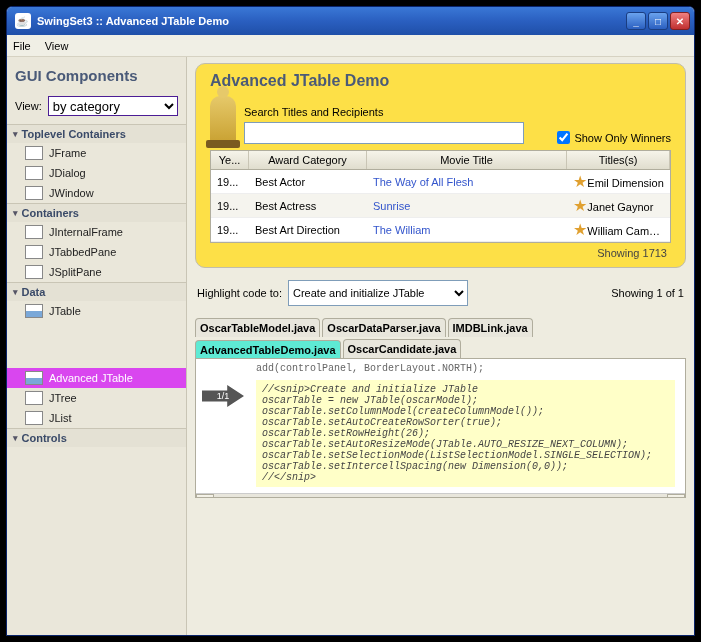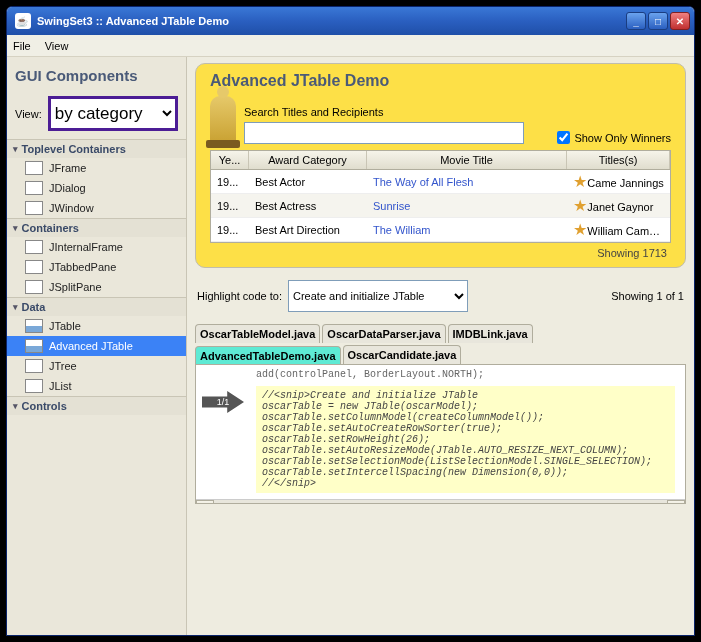--- a/index.html
+++ b/index.html
@@ -10,26 +10,26 @@
 .titlebar .ttl { flex: 1; font-weight: bold; padding-left: 2px; }
 .winbtns { display: flex; gap: 2px; }
 .winbtn { width: 20px; height: 18px; background: linear-gradient(#6aa3ee,#2a5fc0); border: 1px solid #1a3d80; border-radius: 3px; color: #fff; display: flex; align-items: center; justify-content: center; font-size: 10px; font-weight: bold; cursor: pointer; }
 .winbtn.close { background: linear-gradient(#f08080,#c03030); border-color: #802020; }
 .menubar { height: 22px; background: #f0efe5; display: flex; align-items: center; padding: 0 6px; gap: 14px; border-bottom: 1px solid #d6d2c2; }
 .menubar span { cursor: pointer; }
 .content { display: flex; height: calc(100% - 50px); background: #eeece0; }
 .sidebar { width: 180px; background: #eae7da; border-right: 1px solid #c9c5b5; display: flex; flex-direction: column; }
 .sb-title { font-size: 15px; font-weight: bold; color: #4a5a78; padding: 10px 8px 8px; }
 .viewrow { display: flex; align-items: center; gap: 6px; padding: 4px 8px 8px; }
-.viewsel { flex: 1; height: 35px; background: #fff; border: 3px solid #4c1d95; font-size: 17px; }
+.viewsel { flex: 1; height: 20px; background: #fff; border: 1px solid #4c1d95; font-size: 13px; }
 .cat { border-top: 1px solid #c9c5b5; }
 .cat-h { background: #e4e1d4; padding: 3px 6px; font-weight: bold; color: #3a4a68; display: flex; align-items: center; gap: 4px; cursor: pointer; }
 .cat-h::before { content: "▾"; font-size: 9px; color: #556; }
 .item { display: flex; align-items: center; gap: 6px; padding: 3px 6px 3px 18px; cursor: pointer; color: #222; }
-.item.sel { background: #3b82f6; color: #fff; }
+.item.sel { background: #d946ef; color: #fff; margin-top: 47px; }
 .item.hilite { color: #3355cc; }
 .iticon { width: 18px; height: 14px; border: 1px solid #888; background: #fff; flex-shrink: 0; }
 .iticon.c { background: repeating-linear-gradient(45deg,#f33,#f33 2px,#3cf 2px,#3cf 4px,#3f3 4px,#3f3 6px); }
 .iticon.d { background: linear-gradient(#fff 50%,#7aa8d8 50%); }
 .main { flex: 1; padding: 6px 8px; overflow: hidden; display: flex; flex-direction: column; }
 .panel { background: #fde047; border: 1px solid #c0bdad; border-radius: 10px; padding: 8px 14px; }
 .ptitle { font-size: 16px; font-weight: bold; color: #4a5a78; margin-bottom: 6px; }
 .searchrow { display: flex; align-items: flex-end; gap: 8px; margin-bottom: 6px; }
 .oscar { width: 26px; height: 48px; background: linear-gradient(#e6c96a,#c8a030); border-radius: 10px 10px 3px 3px; position: relative; }
 .oscar::before { content:""; position:absolute; top:-10px; left:7px; width:12px; height:12px; background:#e6c96a; border-radius:50%; }
@@ -40,21 +40,21 @@
 .tbl { border: 1px solid #b0ad9d; background: #fff; }
 .tblh { display: flex; background: linear-gradient(#f6f4ea,#e0ddce); border-bottom: 1px solid #b0ad9d; }
 .th { padding: 3px 6px; border-right: 1px solid #c9c5b5; text-align: center; font-weight: normal; }
 .tr { display: flex; border-bottom: 1px solid #eee; align-items: center; height: 24px; }
 .tr.alt { background: #f5f4ee; }
 .td { padding: 3px 6px; overflow: hidden; white-space: nowrap; text-overflow: ellipsis; }
 .star { color: #e0a030; font-size: 16px; width: 18px; text-align: center; }
 .lnk { color: #3355cc; }
 .showing { text-align: right; padding: 4px 4px 0; color: #444; }
 .hlrow { display: flex; align-items: center; gap: 6px; padding: 12px 2px 6px; }
-.hlsel { height: 32px; border: 1px solid #7f9db9; background: #fff; font-size: 11px; width: 180px; }
+.hlsel { height: 26px; border: 1px solid #7f9db9; background: #fff; font-size: 11px; width: 180px; }
 .tabs { display: flex; flex-wrap: wrap; gap: 0; margin-top: 4px; }
 .tab { padding: 3px 4px; background: #e8e6dc; border: 1px solid #b0ad9d; border-bottom: none; border-radius: 4px 4px 0 0; margin-right: 2px; margin-top: 2px; cursor: pointer; font-size: 11px; font-weight: bold; }
 .tab.act { background: #5eead4; position: relative; top: 1px; }
 .code { border: 1px solid #b0ad9d; background: #fff; height: 140px; overflow: auto; position: relative; }
 .codebody { background: #ffffc8; margin: 6px 10px 6px 60px; padding: 4px 6px; font-family: "Courier New", monospace; font-size: 10px; font-style: italic; color: #444; white-space: pre; }
 .arrow { position: absolute; left: 6px; top: 26px; width: 42px; height: 22px; background: #555; clip-path: polygon(0 25%, 60% 25%, 60% 0, 100% 50%, 60% 100%, 60% 75%, 0 75%); display:flex;align-items:center;justify-content:center;color:#fff;font-size:9px; }
 .pre1 { font-family: "Courier New", monospace; font-size: 10px; color: #666; padding-left: 60px; padding-top:4px; }
 .scrollh { height: 16px; background: #e8e6dc; border-top: 1px solid #ccc; position: relative; }
 .scrollh::before,.scrollh::after { content:""; position:absolute; top:0; width:16px; height:15px; background: linear-gradient(#f6f4ea,#d8d5c6); border:1px solid #b0ad9d; }
 .scrollh::before{left:0;} .scrollh::after{right:0;}
@@ -160,21 +160,21 @@
           <div class="tblh">
             <div class="th c0">Ye...</div>
             <div class="th c1">Award Category</div>
             <div class="th c2">Movie Title</div>
             <div class="th c3">Titles(s)</div>
           </div>
           <div class="tr">
             <div class="td c0">19...</div>
             <div class="td c1">Best Actor</div>
             <div class="td c2 lnk">The Way of All Flesh</div>
-            <div class="td c3"><span class="star">★</span><span>Came Jannings</span></div>
+            <div class="td c3"><span class="star">★</span><span>Emil Dimension</span></div>
           </div>
           <div class="tr alt">
             <div class="td c0">19...</div>
             <div class="td c1">Best Actress</div>
             <div class="td c2 lnk">Sunrise</div>
             <div class="td c3"><span class="star">★</span><span>Janet Gaynor</span></div>
           </div>
           <div class="tr">
             <div class="td c0">19...</div>
             <div class="td c1">Best Art Direction</div>

